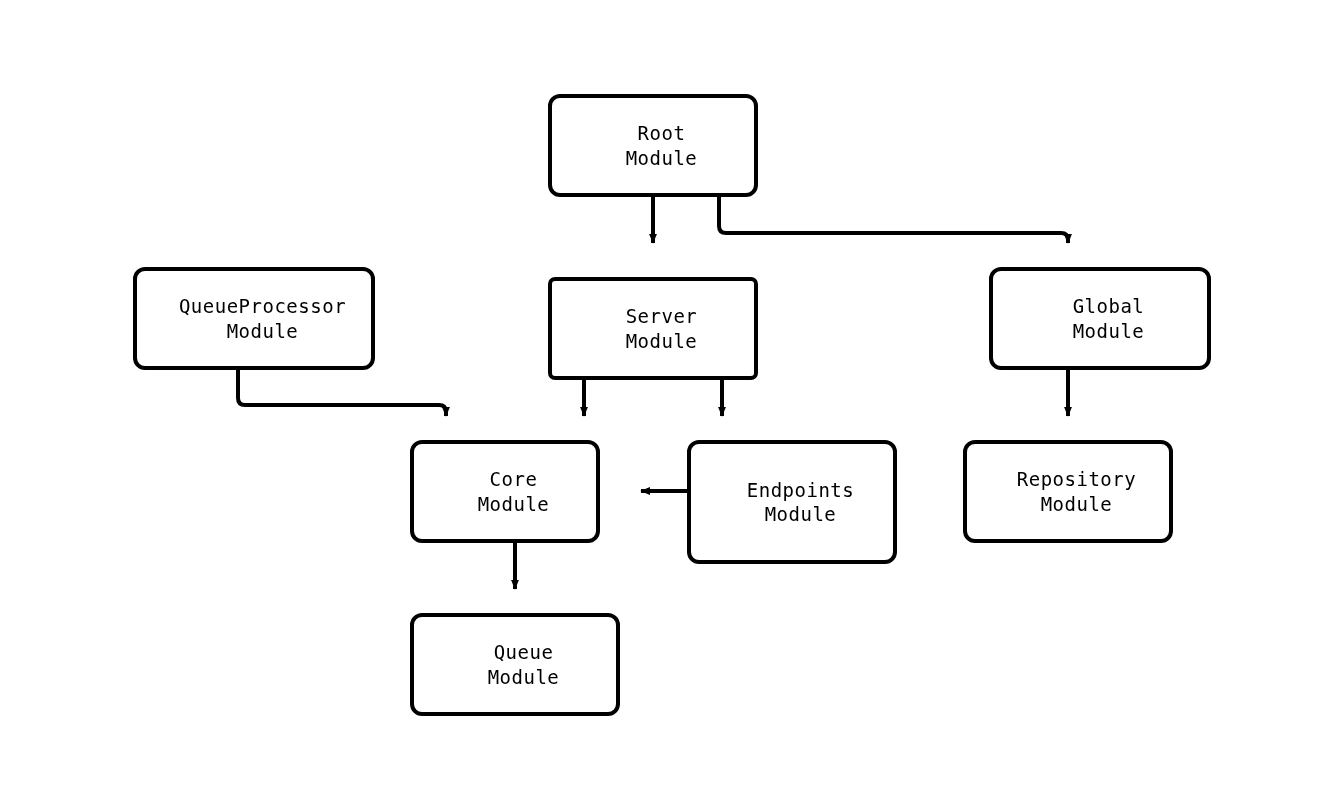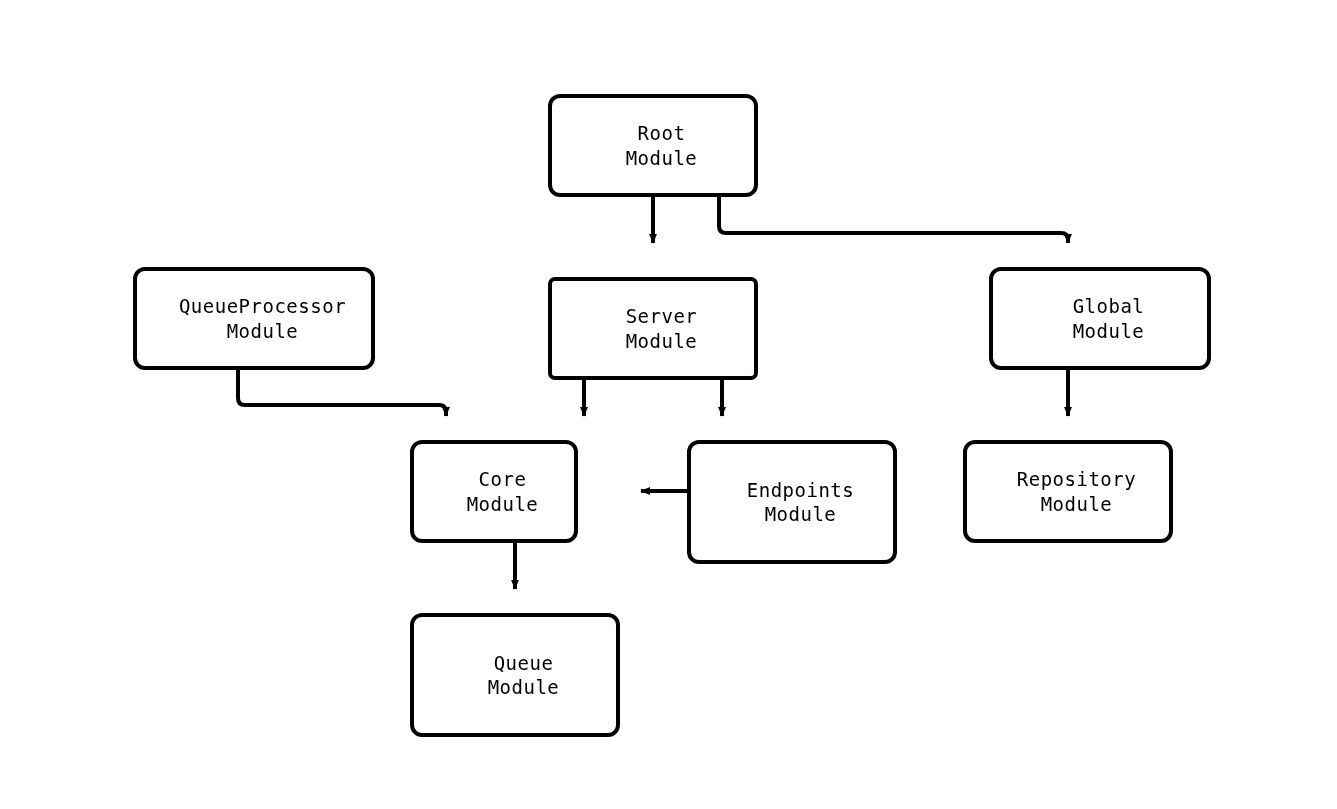--- a/index.html
+++ b/index.html
@@ -91,33 +91,33 @@
   <div class="node" style="left:548px; top:277px; width:210px; height:103px;border-radius:7px;">
     <span class="node-line">Server</span>
     <span class="node-line">Module</span>
   </div>
 
   <div class="node" style="left:963px; top:267px; width:222px; height:103px;margin-left:26px;">
     <span class="node-line">Global</span>
     <span class="node-line">Module</span>
   </div>
 
-  <div class="node" style="left:410px; top:440px; width:168px; height:103px;">
+  <div class="node" style="left:410px; top:440px; width:190px; height:103px;">
     <span class="node-line">Core</span>
     <span class="node-line">Module</span>
   </div>
 
   <div class="node" style="left:687px; top:440px; width:210px; height:124px;">
     <span class="node-line">Endpoints</span>
     <span class="node-line">Module</span>
   </div>
 
   <div class="node" style="left:963px; top:440px; width:210px; height:103px;">
     <span class="node-line">Repository</span>
     <span class="node-line">Module</span>
   </div>
 
-  <div class="node" style="left:410px; top:613px; width:210px; height:124px;">
+  <div class="node" style="left:410px; top:613px; width:210px; height:103px;">
     <span class="node-line">Queue</span>
     <span class="node-line">Module</span>
   </div>
 
 </div>
 
 </body></html>

